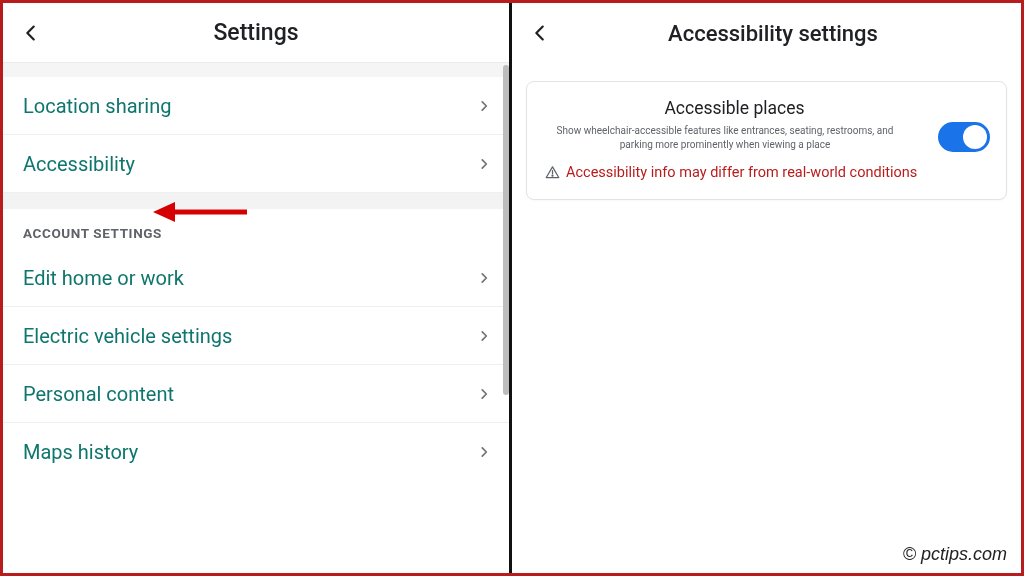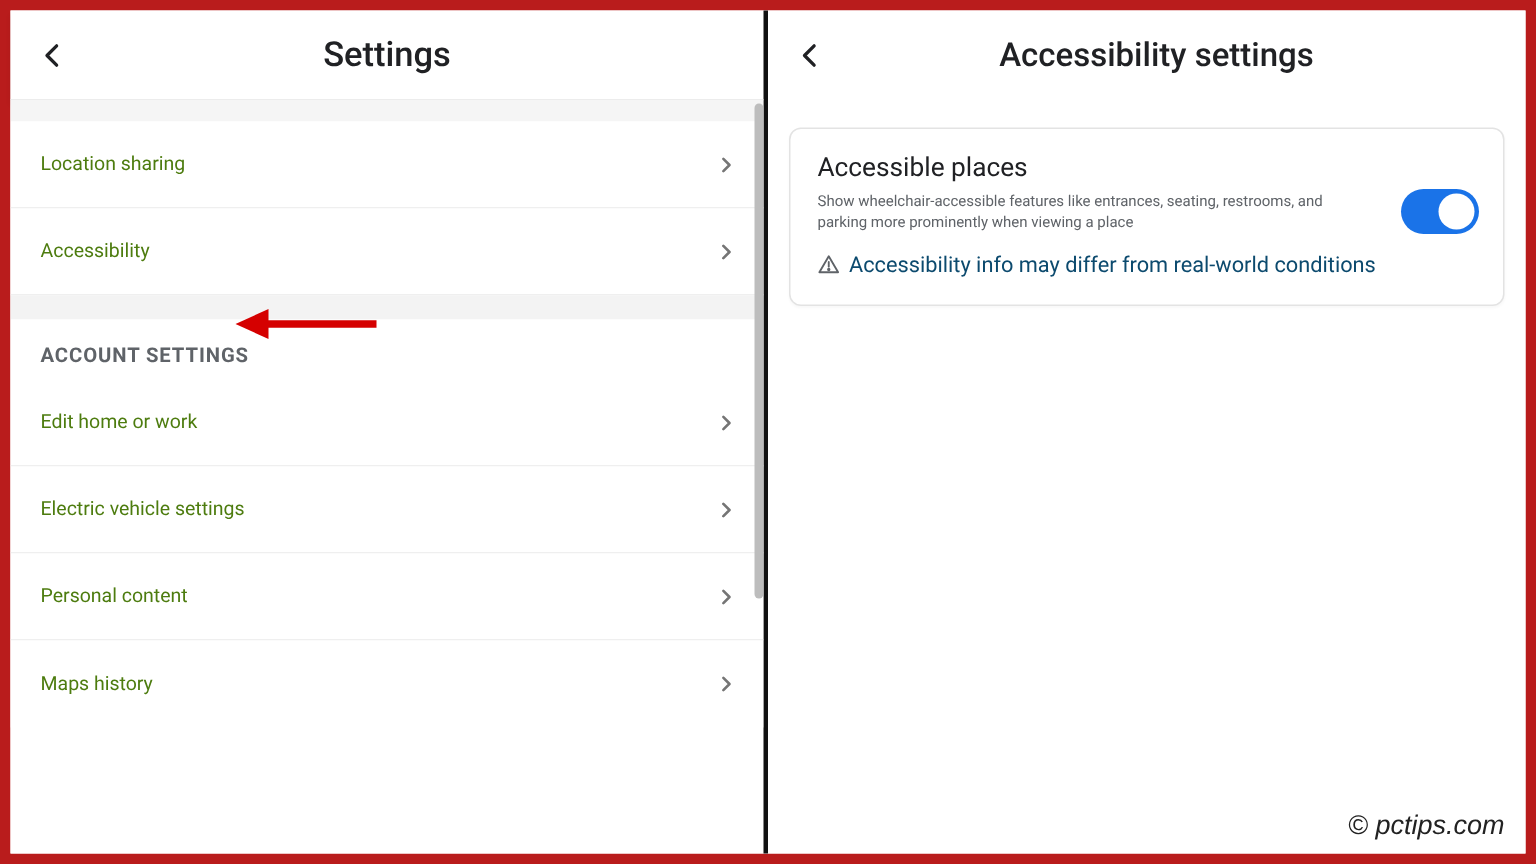--- a/index.html
+++ b/index.html
@@ -1,18 +1,18 @@
 <!DOCTYPE html>
 <html><head>
 <meta charset="utf-8">
 <style>
   * { box-sizing: border-box; margin: 0; padding: 0; }
   html, body { width: 1024px; height: 576px; font-family: Roboto, "Helvetica Neue", Arial, sans-serif; background: #fff; }
   .frame {
-    width: 1024px; height: 576px; display: flex; border: 7px solid #b91c1c;
+    width: 1024px; height: 576px; display: flex; border: 3px solid #b91c1c;
   }
   .pane {
     position: relative; height: 100%; background: #fff;
   }
   .pane-left { width: 50%; border-right: 3px solid #111; }
   .pane-right { width: 50%; }
 
   
   .header {
     position: relative; height: 60px; display: flex; align-items: center;
@@ -40,21 +40,21 @@
   
   .gap-strip { height: 14px; background: #f5f5f5; }
 
   
   .row {
     display: flex; align-items: center; justify-content: space-between;
     padding: 0 18px 0 20px; height: 58px;
     border-bottom: 1px solid #efefef; cursor: pointer;
     background: #fff;
   }
-  .row .label { font-size: 13px; color: #4d7c0f; }
+  .row .label { font-size: 20px; color: #0f766e; }
   .row .chev { color: #757575; display: flex; align-items: center; }
 
   
   .section-gap { height: 16px; background: #f3f3f3; }
   .section-header {
     padding: 16px 20px 8px 20px;
     font-size: 13.5px; letter-spacing: 0.6px; color: #5f6368; font-weight: 700;
     background: #fff;
   }
 
@@ -74,24 +74,24 @@
   }
 
   
   .right-body { padding: 18px 14px; }
   .card {
     border: 1px solid #e3e3e3; border-radius: 8px;
     padding: 16px 16px 16px 18px; background: #fff;
     box-shadow: 0 1px 2px rgba(0,0,0,0.03);
   }
   .card-row { display: flex; align-items: flex-start; gap: 14px; }
-  .card-text { flex: 1; }
+  .card-text { flex: 1; text-align: center; }
   .card-title { font-size: 17.5px; color: #202124; margin-bottom: 6px; }
   .card-desc { font-size: 10px; color: #5f6368; line-height: 1.35; max-width: 360px; }
-  .card-warn { margin-top: 12px; font-size: 14.5px; color: #0c4a6e; line-height: 1.35; display: flex; gap: 6px; align-items: flex-start; }
+  .card-warn { margin-top: 12px; font-size: 14.5px; color: #b91c1c; line-height: 1.35; display: flex; gap: 6px; align-items: flex-start; }
   .warn-icon { flex-shrink: 0; margin-top: 2px; }
 
   
   .toggle {
     width: 52px; height: 30px; background: #1a73e8; border-radius: 15px;
     position: relative; flex-shrink: 0; margin-top: 24px; cursor: pointer;
   }
   .toggle .knob {
     position: absolute; right: 3px; top: 3px; width: 24px; height: 24px;
     background: #fff; border-radius: 50%;

